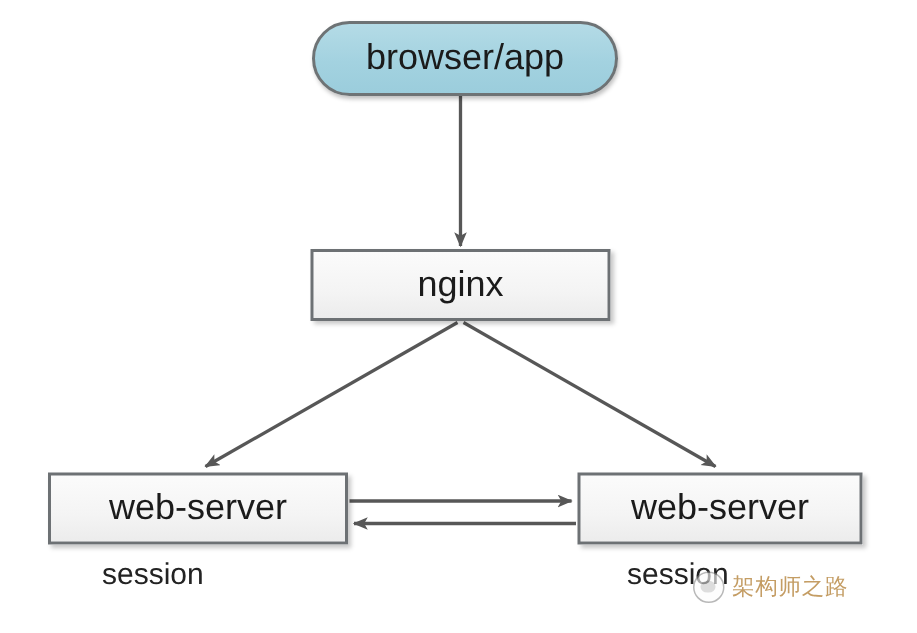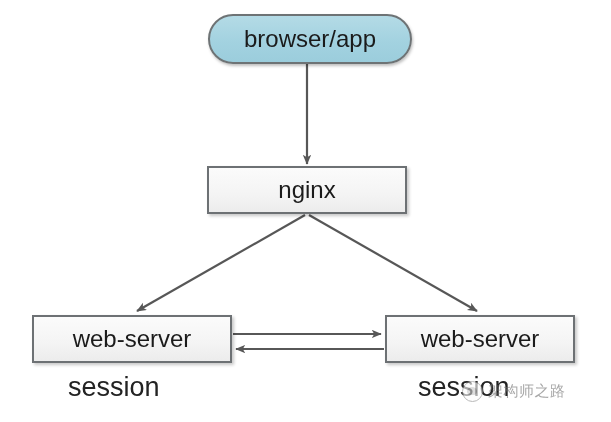--- a/index.html
+++ b/index.html
@@ -65,21 +65,21 @@
   }
   #node-web-right {
     left: 385px;
     top: 315px;
     width: 190px;
     height: 48px;
   }
   
   .caption {
     position: absolute;
-    font-size: 27px;
+    font-size: 20px;
     color: #232323;
     white-space: nowrap;
   }
   #caption-session-left {
     left: 68px;
     top: 372px;
   }
   #caption-session-right {
     left: 418px;
     top: 372px;
@@ -114,21 +114,21 @@
     position: absolute;
     left: 4px;
     top: 5px;
     width: 10px;
     height: 8px;
     border-radius: 50% 50% 45% 45%;
     background: #c9c9c9;
   }
   #watermark-text {
     font-size: 15px;
-    color: #737373;
+    color: #a16207;
     font-family: "DejaVu Sans", "Liberation Sans", sans-serif;
     letter-spacing: 0.5px;
   }
 </style>
 </head>
 <body>
 
 <div id="canvas">
 
   <svg class="layer" viewBox="0 0 611 422" xmlns="http://www.w3.org/2000/svg">

